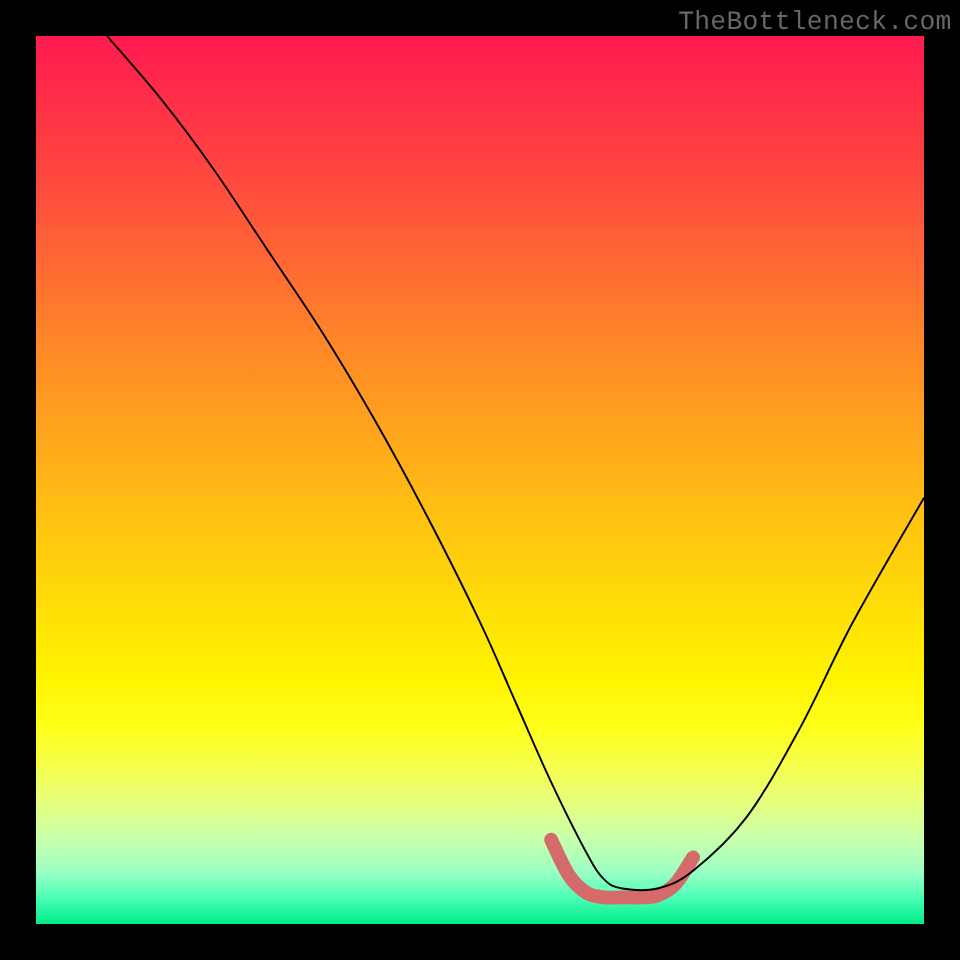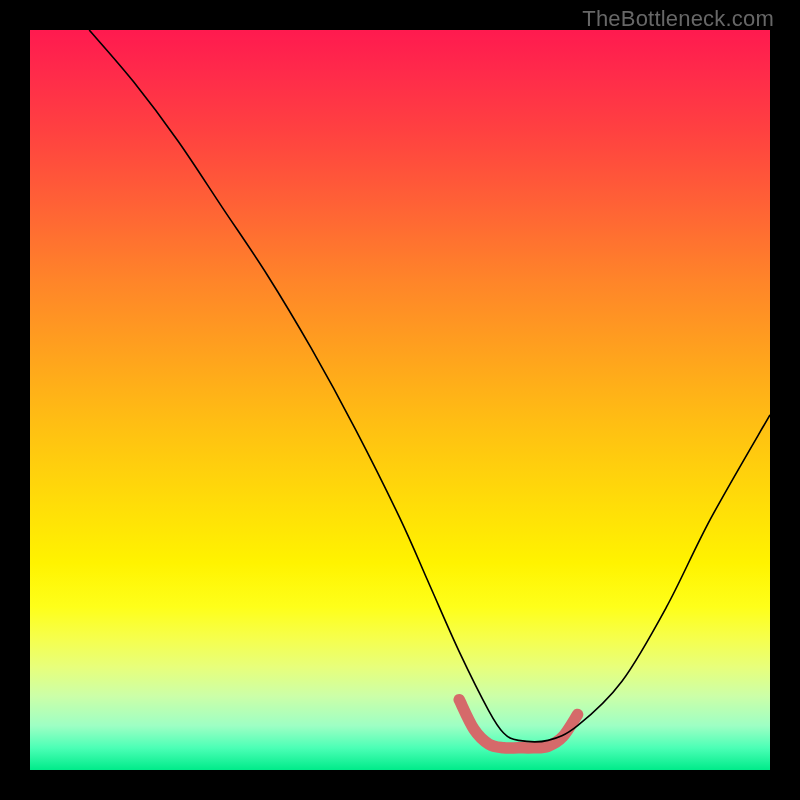--- a/index.html
+++ b/index.html
@@ -6,22 +6,22 @@
   html, body { width: 800px; height: 800px; overflow: hidden; background: #000; }
   .frame {
     position: relative;
     width: 800px;
     height: 800px;
     background: #000;
   }
   .watermark {
     position: absolute;
     top: 6px;
-    right: 26px;
-    font-family: Liberation Sans, sans-serif;
+    right: 7px;
+    font-family: Liberation Mono, monospace;
     font-size: 22px;
     color: #676767;
     letter-spacing: 0.2px;
     z-index: 10;
   }
   .plot-area {
     position: absolute;
     left: 30px;
     top: 30px;
     width: 740px;

